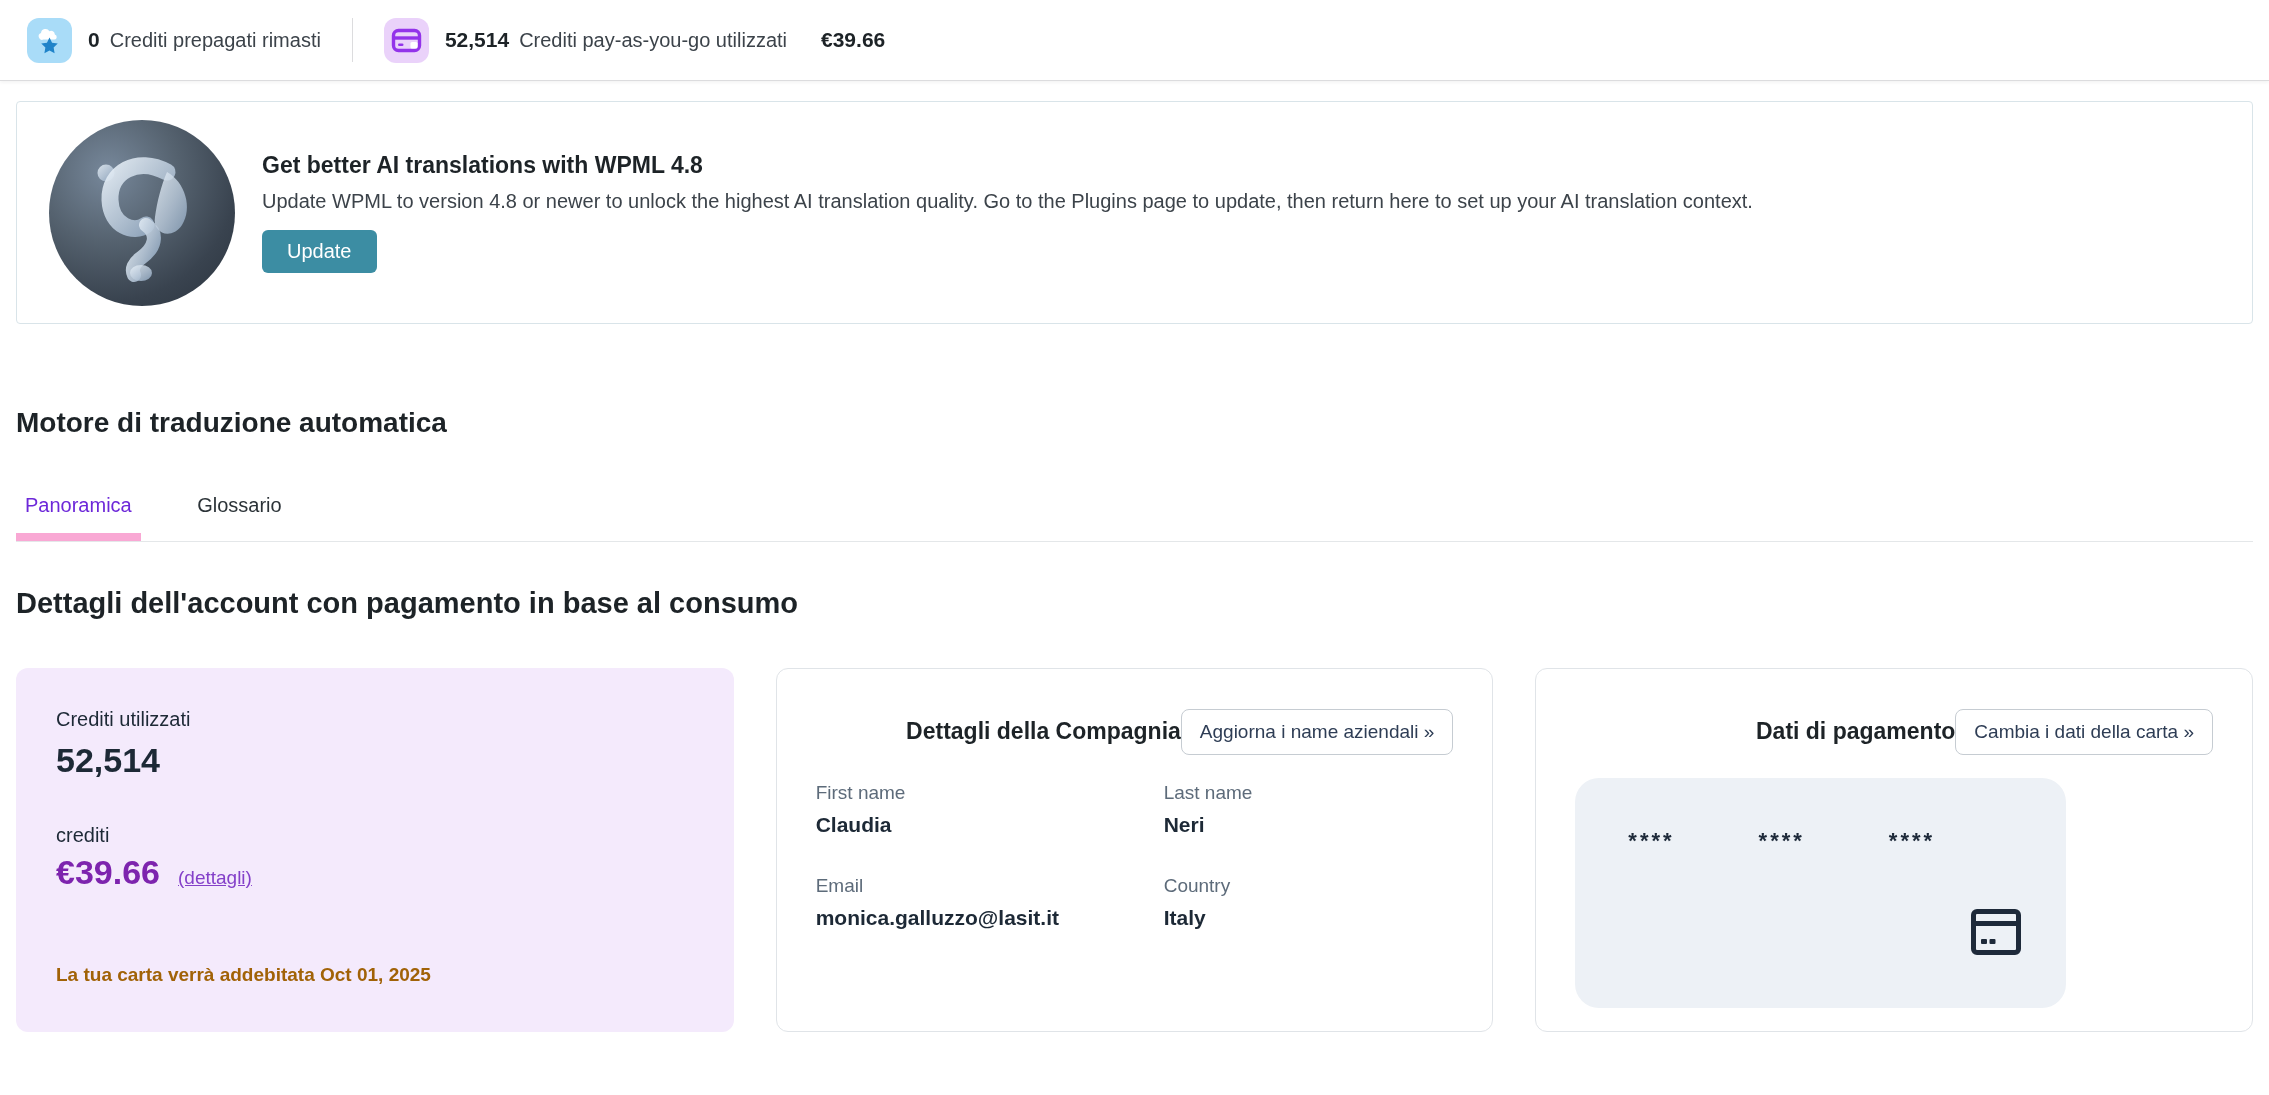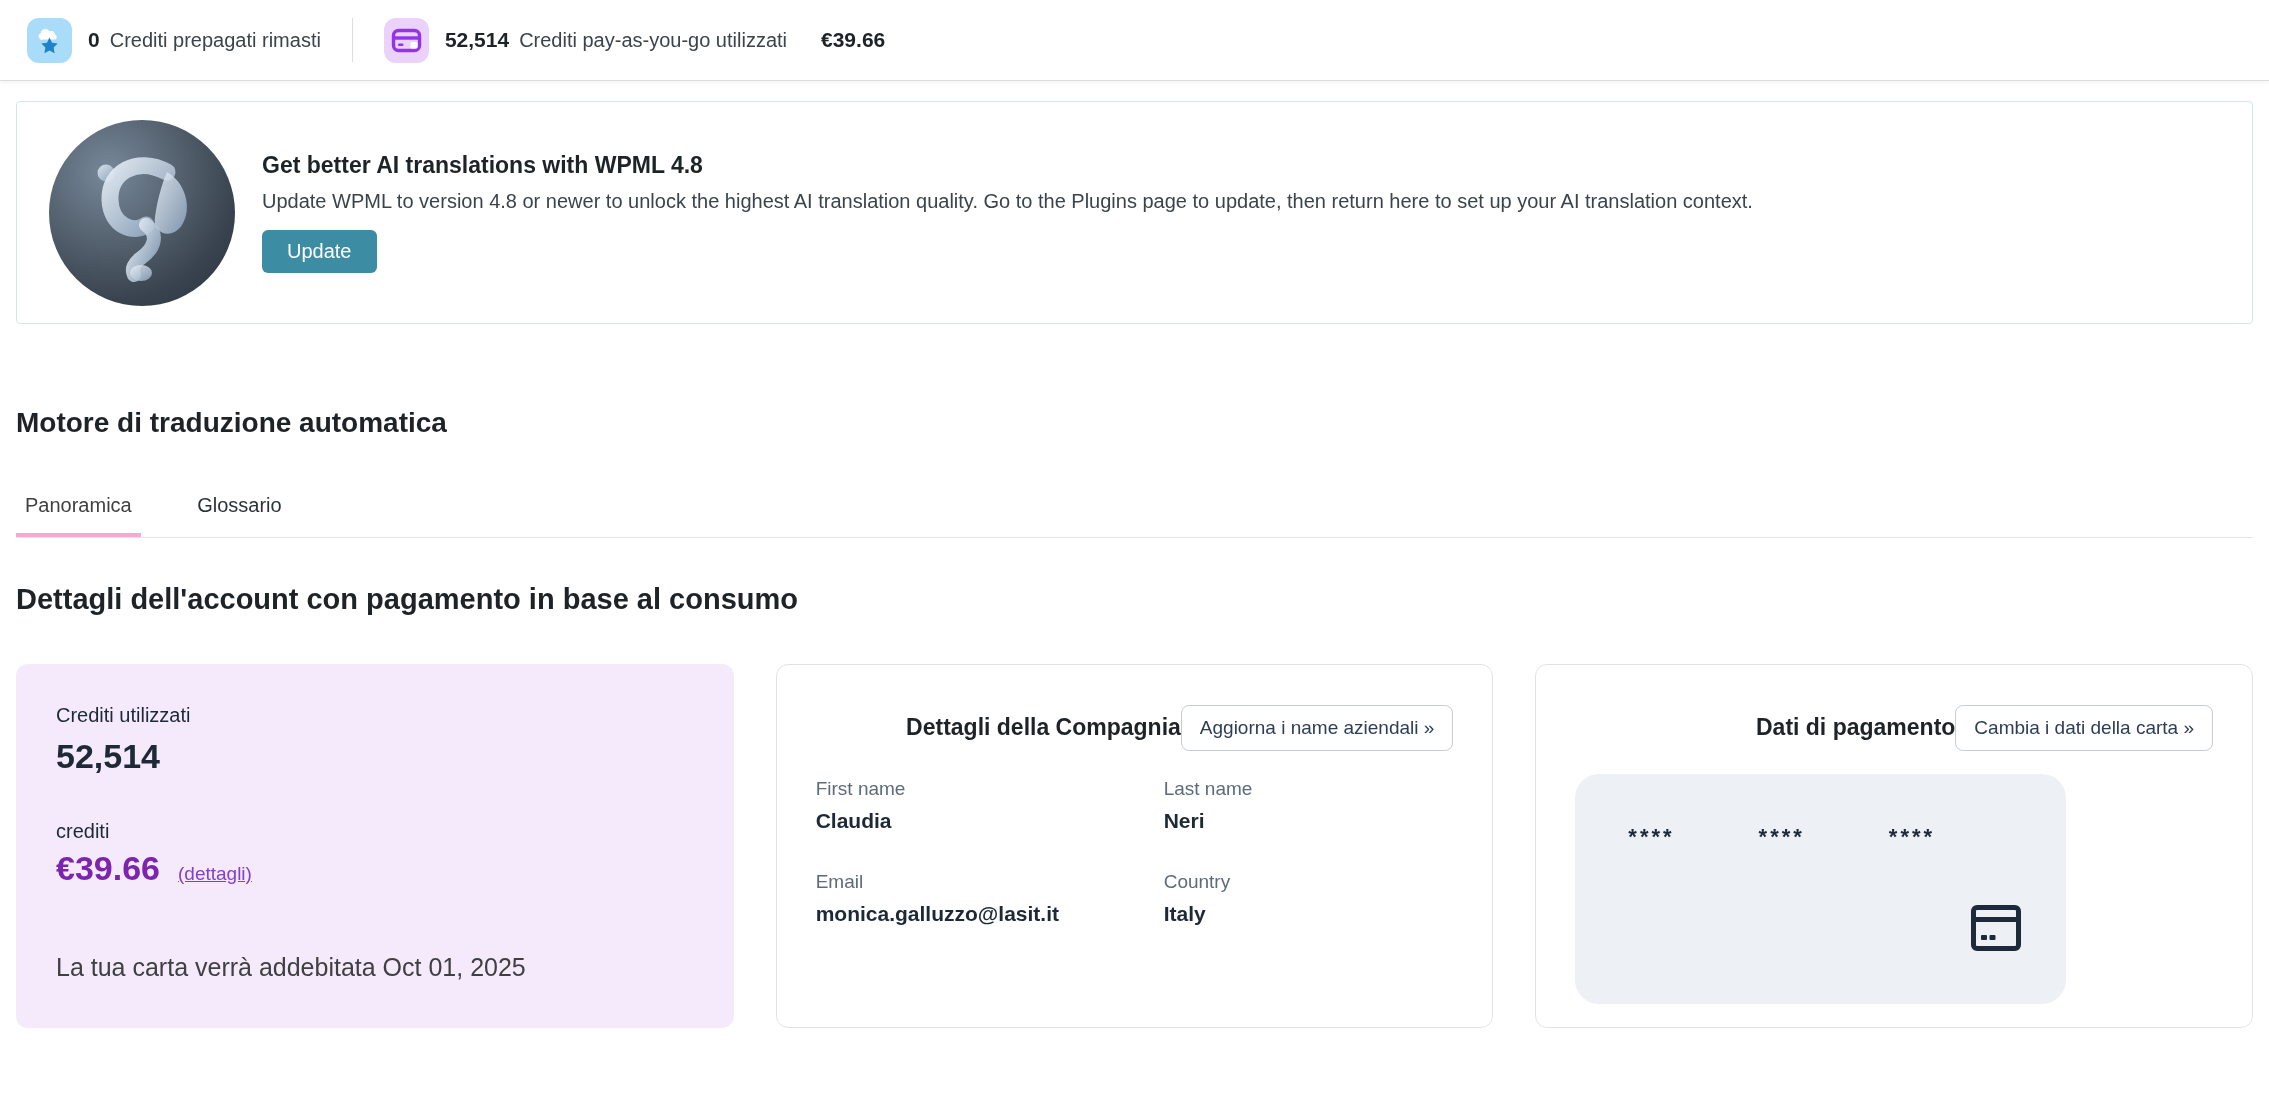--- a/index.html
+++ b/index.html
@@ -38,34 +38,34 @@
     font-size:20px; font-family:inherit; border:none; border-radius:6px;
     padding:10px 25px; cursor:pointer;
   }
   
   .h1 { margin:83px 0 0 16px; font-size:28px; font-weight:bold; color:#1d2327; }
   .tabbar { margin:55px 16px 0; border-bottom:1px solid #e4e7e9; }
   .tab {
     display:inline-block; font-size:20px; padding:0 9px 16px; margin-right:43px;
     color:#2c3338; cursor:pointer;
   }
-  .tab.active { color:#404040; border-bottom:4px solid #f9a8d4; }
+  .tab.active { color:#6d28d9; border-bottom:8px solid #f9a8d4; }
   .h2 { margin:45px 0 0 16px; font-size:29px; font-weight:bold; color:#1d2327; }
   
   .cards { margin:48px 16px 16px; display:flex; gap:42px; height:364px; }
   .card { width:719px; border-radius:12px; }
   .card.lavender { background:#f4eafc; padding:40px 40px 46px; display:flex; flex-direction:column; }
   .card.white { background:#fff; border:1px solid #e0e4e8; padding:40px 39px; }
   .pc-label { font-size:20px; color:#1d2936; }
   .pc-big { font-size:34px; font-weight:bold; color:#1d2936; margin-top:10px; }
   .pc-gap { height:44px; }
   .amount-row { display:flex; align-items:baseline; gap:18px; margin-top:6px; }
   .pc-amount { font-size:34px; font-weight:bold; color:#7d24ae; }
   .pc-link { font-size:19px; color:#8440c9; text-decoration:underline; cursor:pointer; }
-  .pc-footer { margin-top:auto; font-size:25px; color:#404040; }
+  .pc-footer { margin-top:auto; font-size:19px; color:#a16207;font-weight:bold; }
   .card-header { display:flex; justify-content:flex-end; align-items:center; height:45px; }
   .card-title { font-size:23px; font-weight:bold; color:#1d2327; }
   .card-btn {
     border:1px solid #c6ccd2; background:#fff; border-radius:8px; cursor:pointer;
     font-size:19px; color:#2e3d55; font-family:inherit; padding:11px 18px;
   }
   .fields { margin-top:28px; display:grid; grid-template-columns:348px 1fr; row-gap:38px; }
   .field-label { font-size:19px; color:#5d6b7a; }
   .field-value { font-size:21px; font-weight:bold; color:#1d2936; margin-top:9px; }
   .cc-box {

